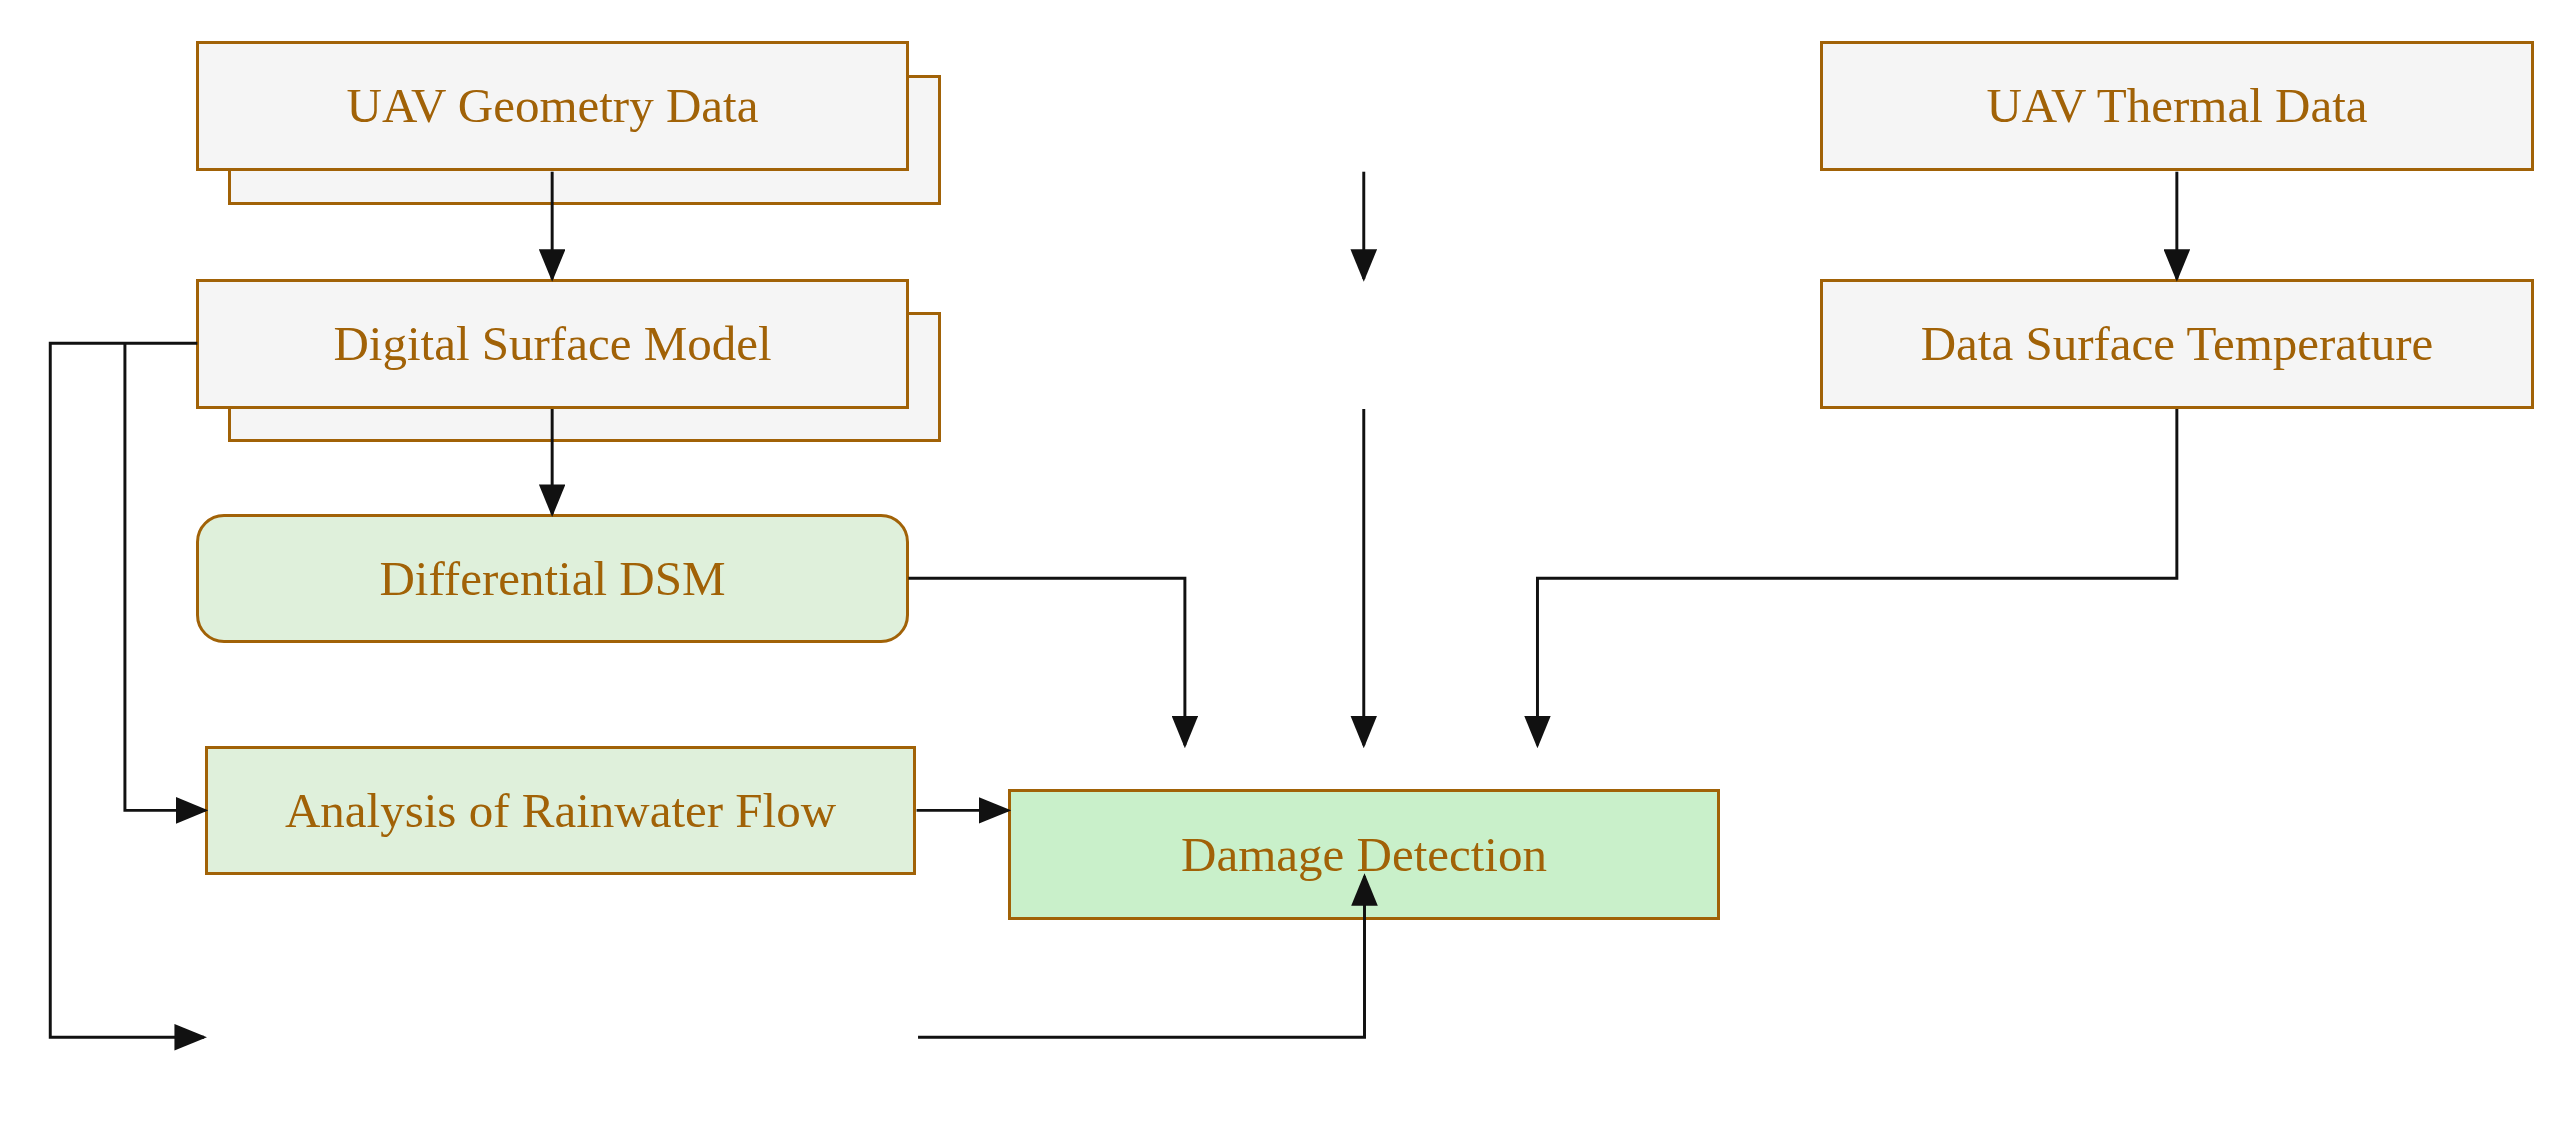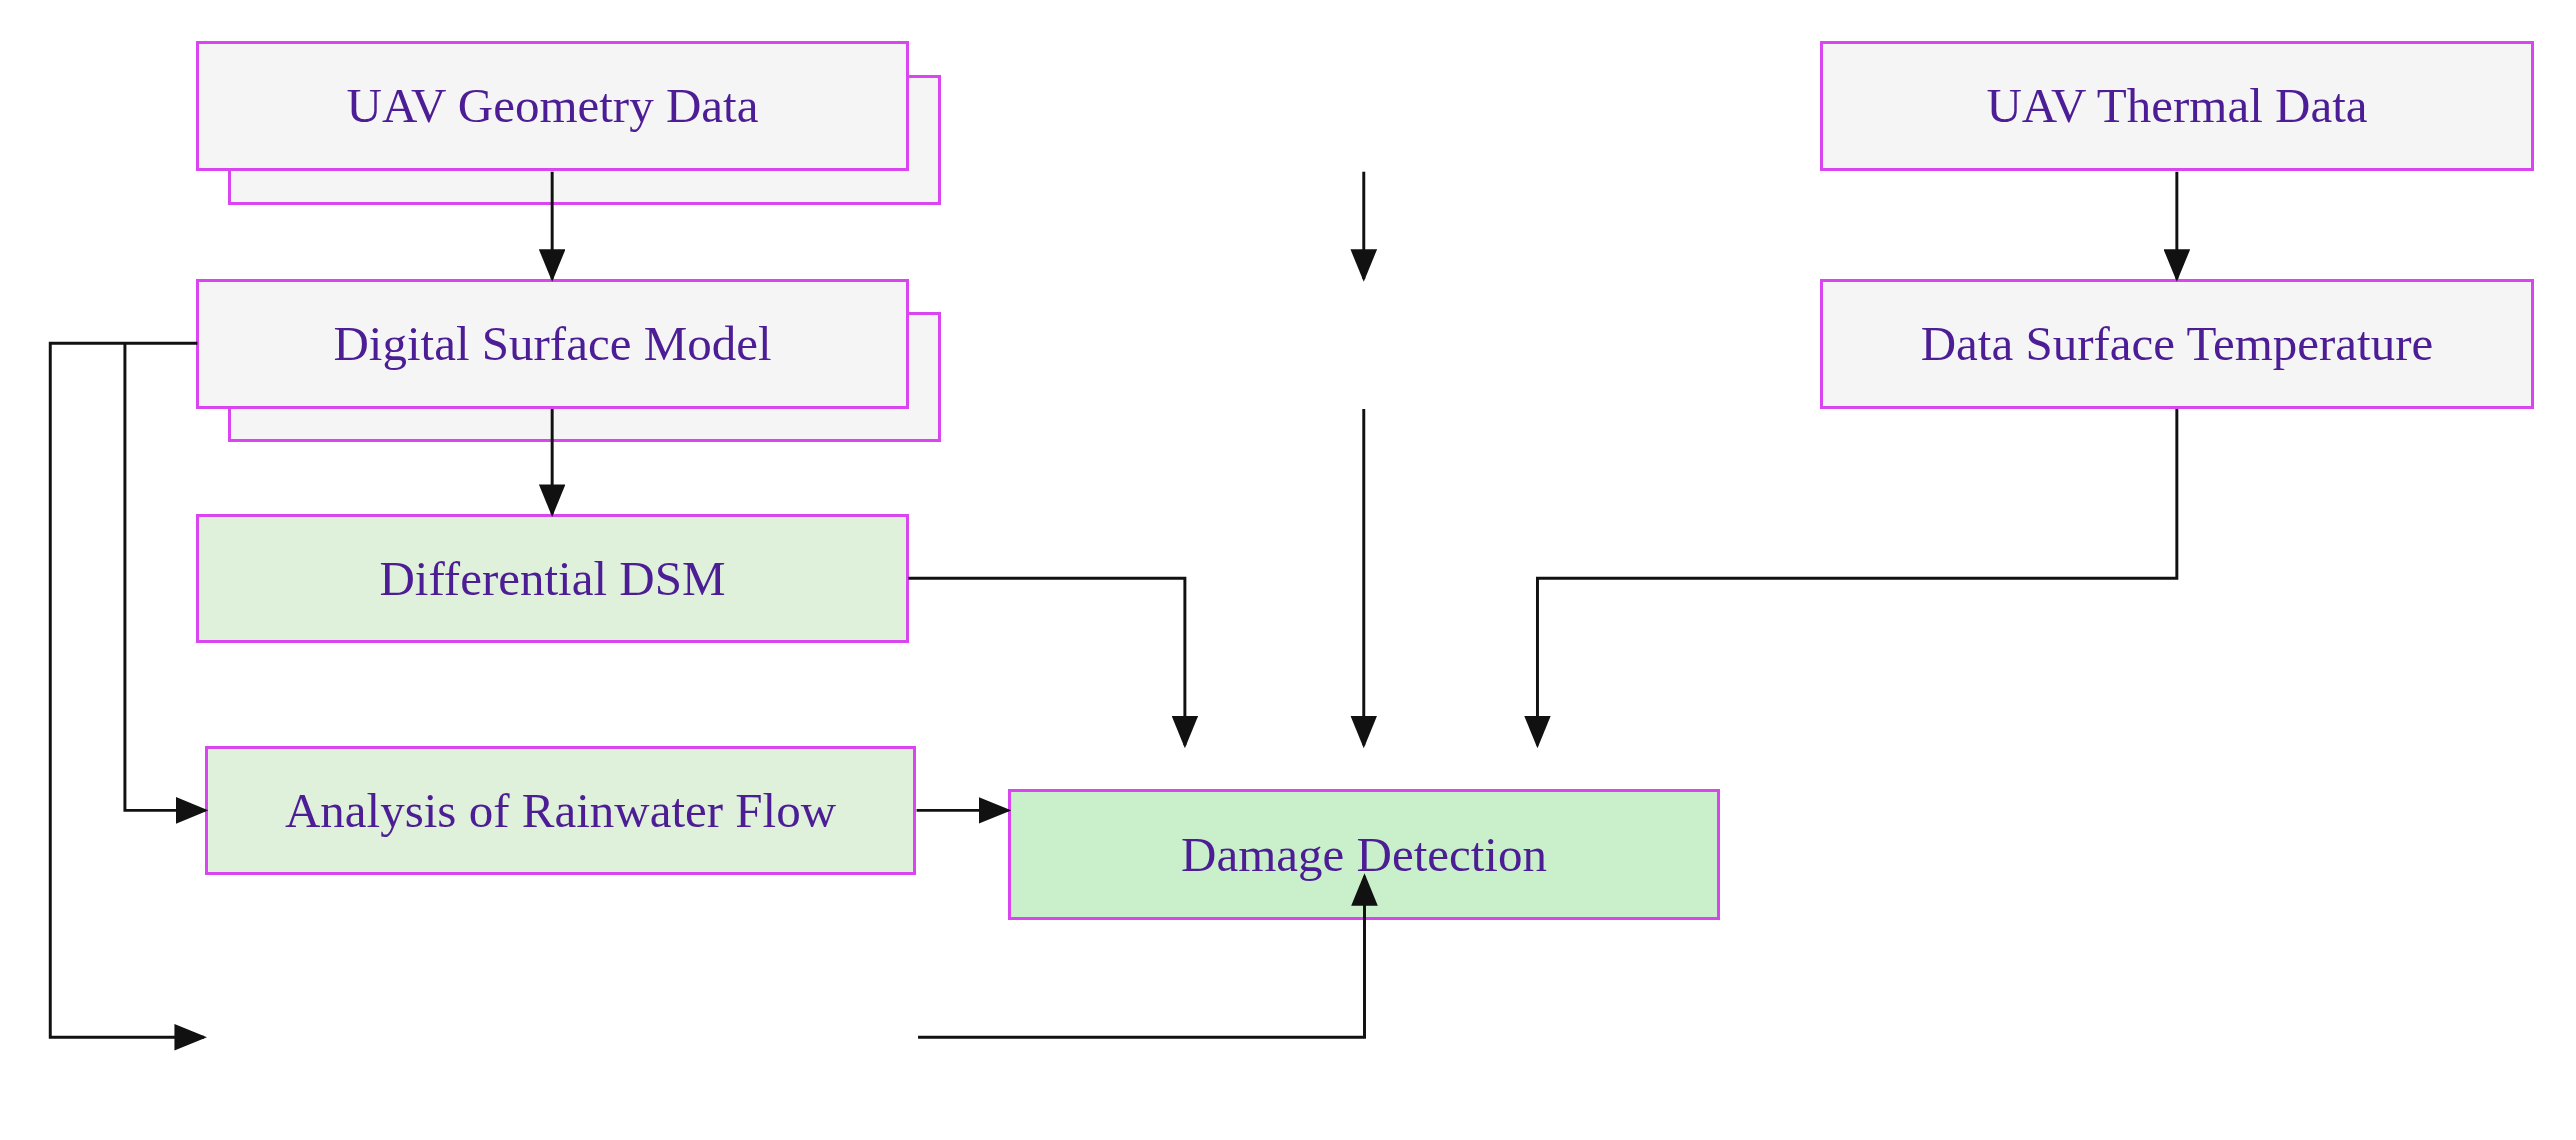--- a/index.html
+++ b/index.html
@@ -14,29 +14,29 @@
   .stage {
     position: relative;
     width: 2576px;
     height: 1141px;
     font-family: "Liberation Serif", "DejaVu Serif", serif;
     background: #ffffff;
   }
   .box {
     position: absolute;
     box-sizing: border-box;
-    border: 3px solid #d946ef;
+    border: 3px solid #a16207;
     background: #f5f5f5;
     display: flex;
     align-items: center;
     justify-content: center;
     text-align: center;
     font-size: 49px;
     line-height: 1.1;
-    color: #4c1d95;
+    color: #a16207;
     z-index: 2;
   }
   .box.stack-shadow {
     z-index: 1;
   }
   .box.green-light { background: #dff0db; }
   .box.green-strong { background: #c9f0ca; }
   .connector-layer {
     position: absolute;
     left: 0; top: 0;
@@ -58,21 +58,21 @@
 
   <div class="box stack-shadow" style="left:228px; top:75px; width:713px; height:130px;"></div>
   <div class="box stack-shadow" style="left:228px; top:312px; width:713px; height:130px;"></div>
 
   <div class="box" style="left:196px; top:41px; width:713px; height:130px;">
     <span>UAV Geometry Data</span>
   </div>
   <div class="box" style="left:196px; top:279px; width:713px; height:130px;">
     <span>Digital Surface Model</span>
   </div>
-  <div class="box green-light" style="left:196px; top:514px; width:713px; height:129px;">
+  <div class="box green-light" style="left:196px; top:514px; width:713px; height:129px;border-radius:28px;">
     <span>Differential DSM</span>
   </div>
   <div class="box green-light" style="left:205px; top:746px; width:711px; height:129px;">
     <span>Analysis of Rainwater Flow</span>
   </div>
 
   <div class="box green-strong" style="left:1008px; top:789px; width:712px; height:131px;">
     <span>Damage Detection</span>
   </div>
 

